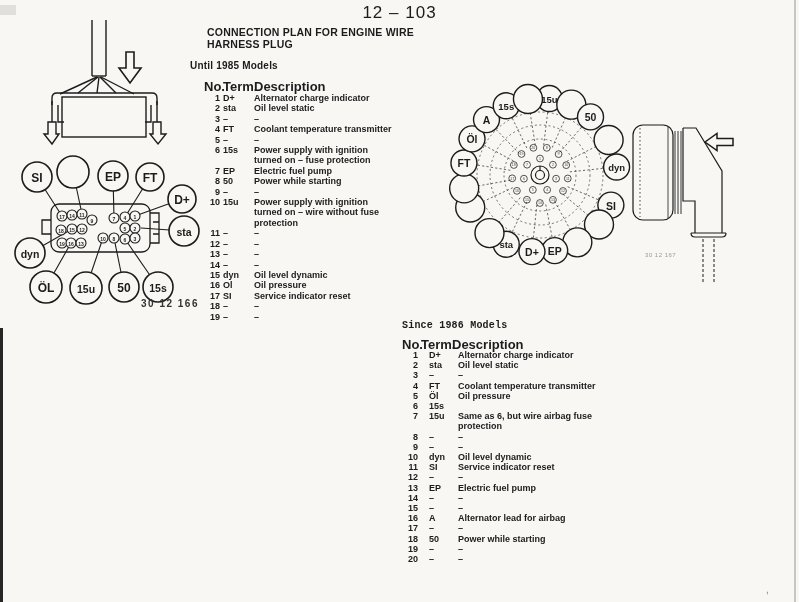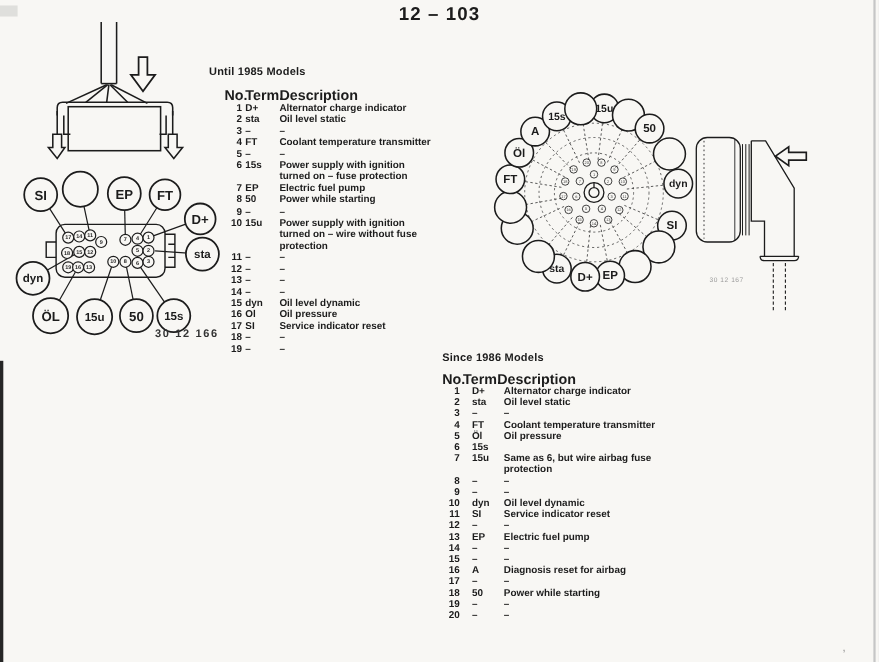--- a/index.html
+++ b/index.html
@@ -5,26 +5,26 @@
   * { margin:0; padding:0; box-sizing:border-box; }
   html,body { background:#d8d8d8; }
   #page {
     position:relative; width:799px; height:602px; margin:0 auto;
     background:#f8f7f4; color:#1c1c1c; overflow:hidden;
     font-family:"Liberation Sans", sans-serif;
   }
   .abs { position:absolute; }
   #page-number {
     left:0; top:3px; width:799px; text-align:center;
-    font-size:17px; font-weight:700; letter-spacing:1px;
+    font-size:17px; font-weight:400; letter-spacing:1px;
   }
   #heading { left:207px; top:27px; font-size:10.5px; font-weight:700; line-height:11.5px; letter-spacing:.2px; }
   .model-caption { font-size:10px; font-weight:700; letter-spacing:.2px; }
   #caption-1985 { left:190px; top:60px; }
-  #caption-1986 { left:402px; top:320px; }
+  #caption-1986 { left:402px; top:320px;font-family:Liberation Mono, monospace; }
   .thead, .trow { display:flex; font-size:9px; font-weight:600; }
   .thead { font-weight:700; font-size:13px; }
   .c0 { width:16px; text-align:right; flex:0 0 auto; }
   .c1 { margin-left:3px; width:26px; flex:0 0 auto; }
   .c2 { margin-left:5px; width:168px; white-space:pre-line; flex:0 0 auto; }
   #table1 { left:204px; top:93px; line-height:10.4px; }
   #table2 { left:402px; top:350px; line-height:10.2px; }
   #table2 .c1 { margin-left:11px; }
   #table2 .c2 { margin-left:3px; width:178px; }
   #thead1 { left:204px; top:79px; }
@@ -39,20 +39,24 @@
   #smudge-topleft { left:0; top:5px; width:16px; height:10px; background:#cfcfcc; opacity:.6; }
   #mark-bottomright { left:766px; top:584px; font-size:10px; color:#8a8a8a; }
 </style>
 </head>
 <body>
 
 <div id="page">
 
   <div class="abs" id="page-number">12 – 103</div>
 
+  <div class="abs" id="heading">
+    <div>CONNECTION PLAN FOR ENGINE WIRE</div>
+    <div>HARNESS PLUG</div>
+  </div>
 
   <div class="abs model-caption" id="caption-1985">Until 1985 Models</div>
   <div class="abs model-caption" id="caption-1986">Since 1986 Models</div>
 
   <div class="abs thead" id="thead1">
     <span class="c0">No.</span>
     <span class="c1">Term.</span>
     <span class="c2">Description</span>
   </div>
   <div class="abs" id="table1">
@@ -233,21 +237,21 @@
         <span class="c2">–</span>
       </div>
       <div class="trow">
         <span class="c0">15</span>
         <span class="c1">–</span>
         <span class="c2">–</span>
       </div>
       <div class="trow">
         <span class="c0">16</span>
         <span class="c1">A</span>
-        <span class="c2">Diagnosis reset for airbag</span>
+        <span class="c2">Alternator lead for airbag</span>
       </div>
       <div class="trow">
         <span class="c0">17</span>
         <span class="c1">–</span>
         <span class="c2">–</span>
       </div>
       <div class="trow">
         <span class="c0">18</span>
         <span class="c1">50</span>
         <span class="c2">Power while starting</span>

